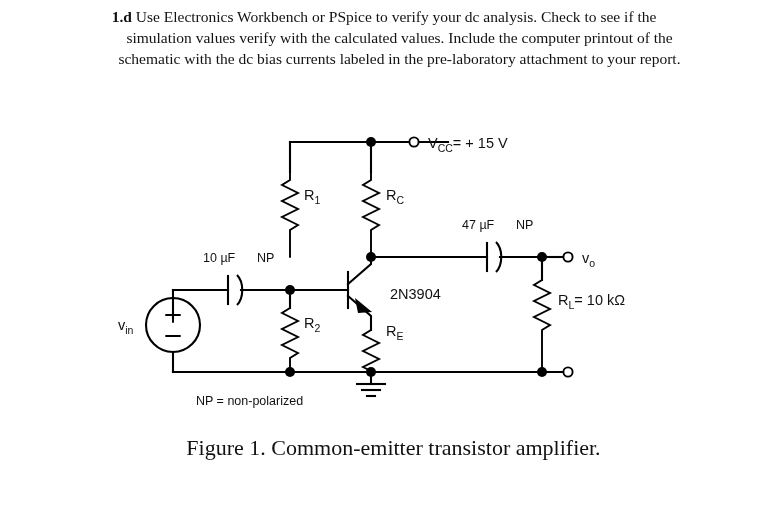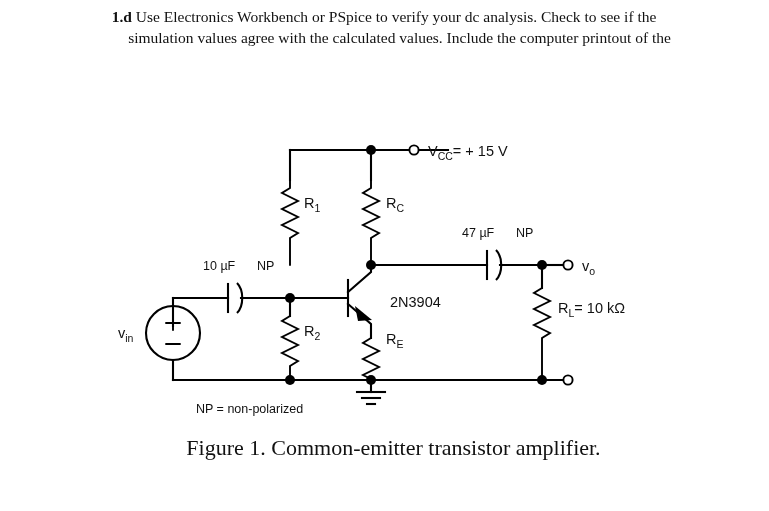--- a/index.html
+++ b/index.html
@@ -33,21 +33,21 @@
   .ps-line {
     white-space: nowrap;
   }
   .ps-line.indent {
     padding-left: 31px;
   }
   
   #schematic-figure {
     position: absolute;
     left: 0;
-    top: 120px;
+    top: 112px;
     width: 769px;
     height: 315px;
   }
   #schematic-svg {
     display: block;
   }
   .sch-text {
     font-family: "Liberation Sans", sans-serif;
     font-size: 14.5px;
     fill: #111111;
@@ -107,21 +107,22 @@
     padding-left: 18px;
   }
 </style>
 </head>
 <body>
 
 <div id="page">
 
   <div id="problem-statement">
     <div class="ps-line"><span class="qnum">1.d</span> <span>Use Electronics Workbench or PSpice to verify your dc analysis. Check to see if the</span></div>
-    <div class="ps-line indent">simulation values agree with the calculated values.  Include the computer printout of the</div>
+    <div class="ps-line indent">simulation values verify with the calculated values.  Include the computer printout of the</div>
+    <div class="ps-line indent">schematic with the dc bias currents labeled in the pre-laboratory attachment to your report.</div>
   </div>
 
   <div id="schematic-figure">
     <svg id="schematic-svg" width="769" height="315" viewBox="0 0 769 315" xmlns="http://www.w3.org/2000/svg">
 
       <g>
         <path class="wire" d="M 290 30 L 448 30"></path>
         <path class="wire" d="M 290 30 L 290 60"></path>
         <path class="wire" d="M 371 30 L 371 60"></path>
         <circle class="node-dot" cx="371" cy="30" r="5"></circle>

